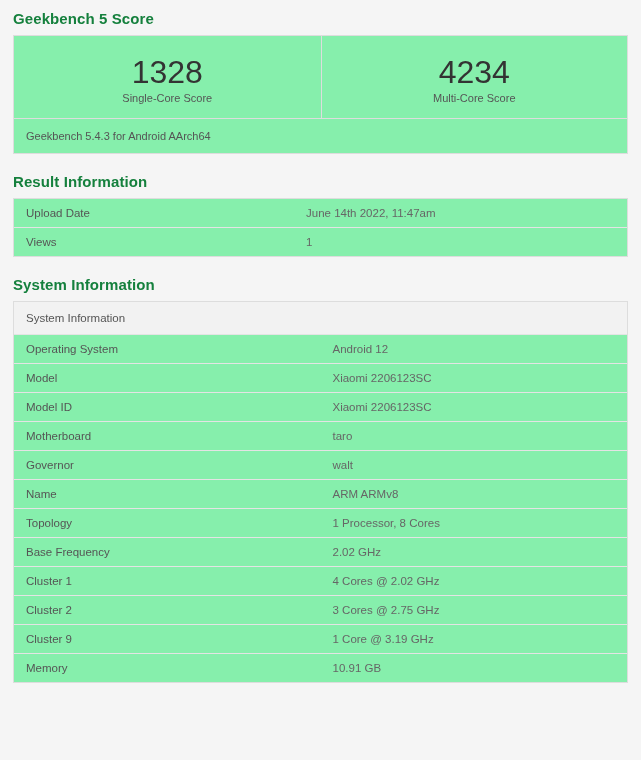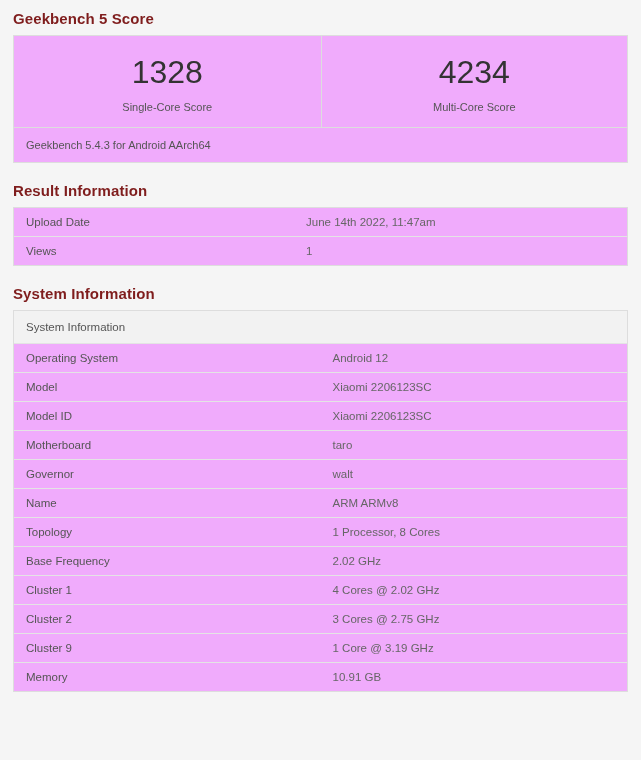--- a/index.html
+++ b/index.html
@@ -15,30 +15,30 @@
     overflow: hidden;
   }
   .page {
     width: 641px;
     box-sizing: border-box;
     padding: 0 13px;
   }
   h2.section-title {
     font-size: 15px;
     font-weight: bold;
-    color: #7f1d1d;
+    color: #15803d;
     margin: 0;
     padding: 10px 0 8px 0;
     letter-spacing: 0.1px;
   }
   h2.section-title.first {
     padding-top: 10px;
   }
   .panel {
-    background: #f0abfc;
+    background: #86efac;
     border: 1px solid #dddddd;
     box-sizing: border-box;
   }
 
   
   .score-row {
     display: flex;
     width: 100%;
   }
   .score-cell {
@@ -52,21 +52,21 @@
   }
   .score-value {
     font-size: 32px;
     font-weight: normal;
     color: #333;
     line-height: 36px;
   }
   .score-label {
     font-size: 11px;
     color: #555;
-    margin-top: 11px;
+    margin-top: 2px;
   }
   .score-footer {
     border-top: 1px solid #dddddd;
     padding: 11px 12px;
     font-size: 11px;
     color: #555;
   }
 
   
   table.data {

